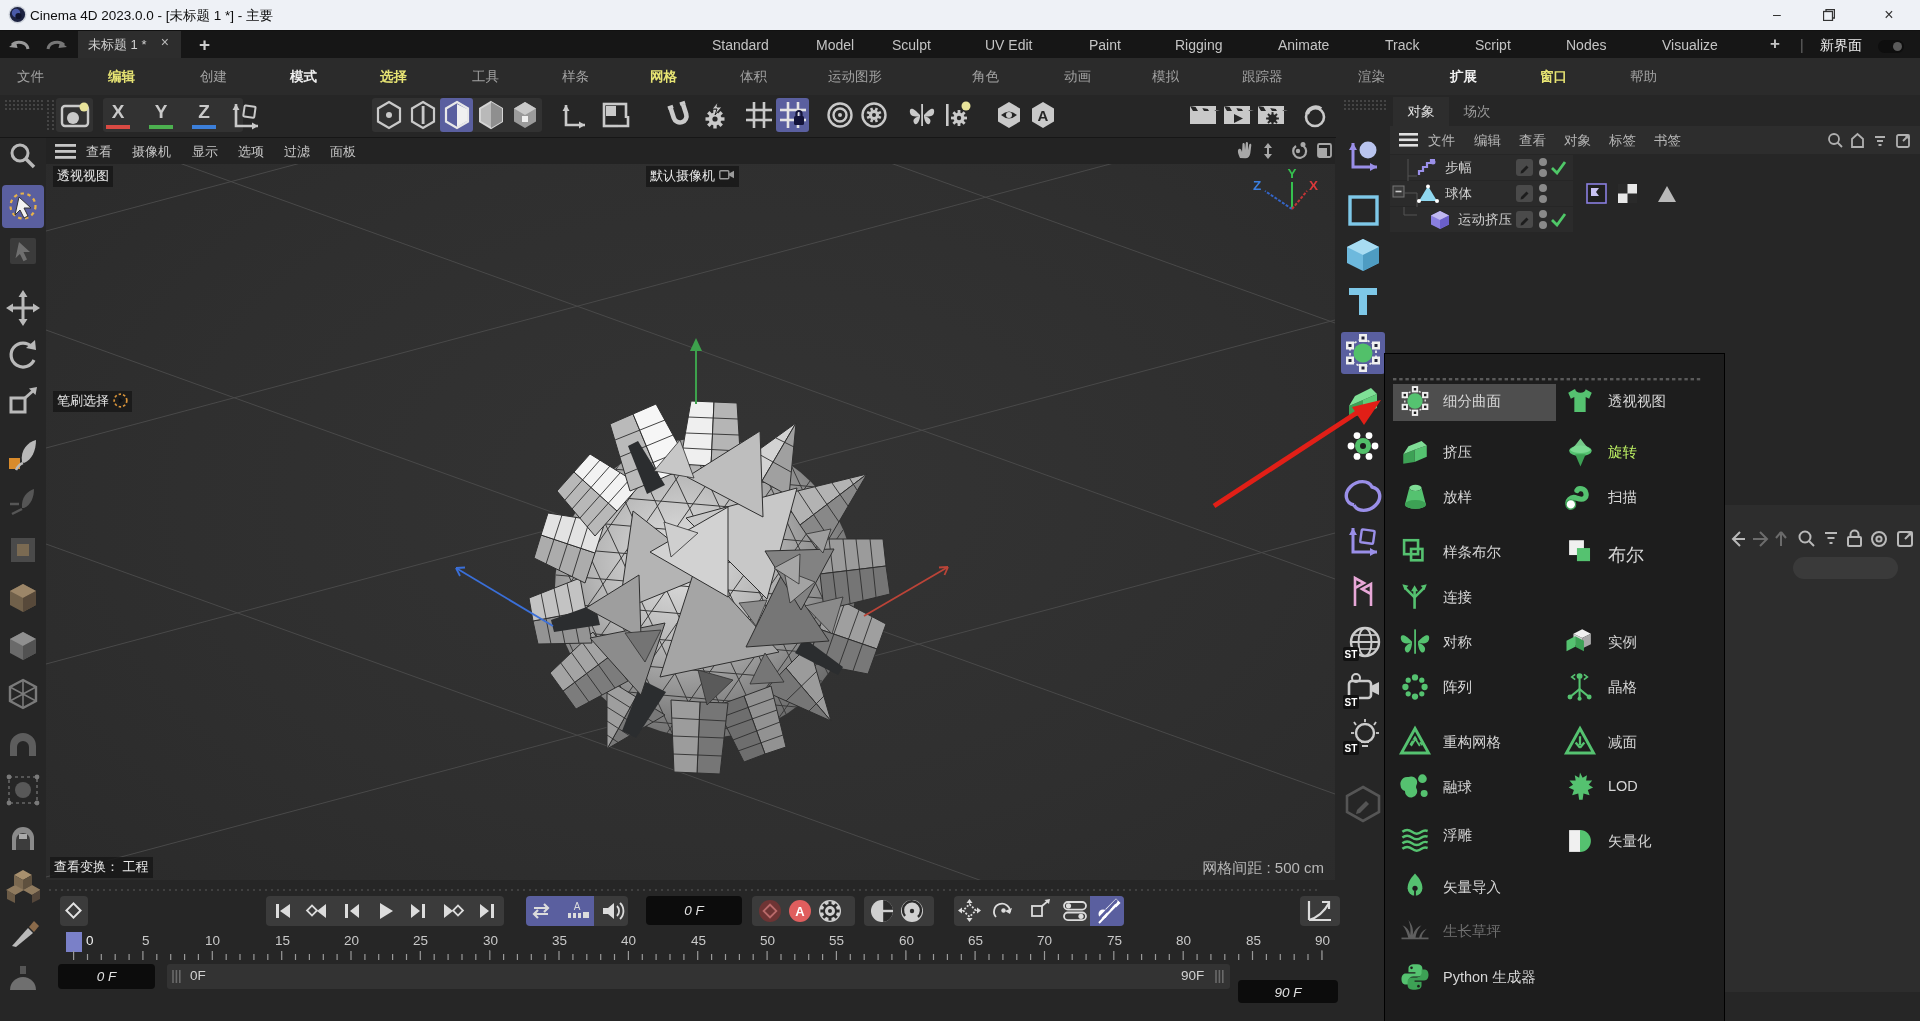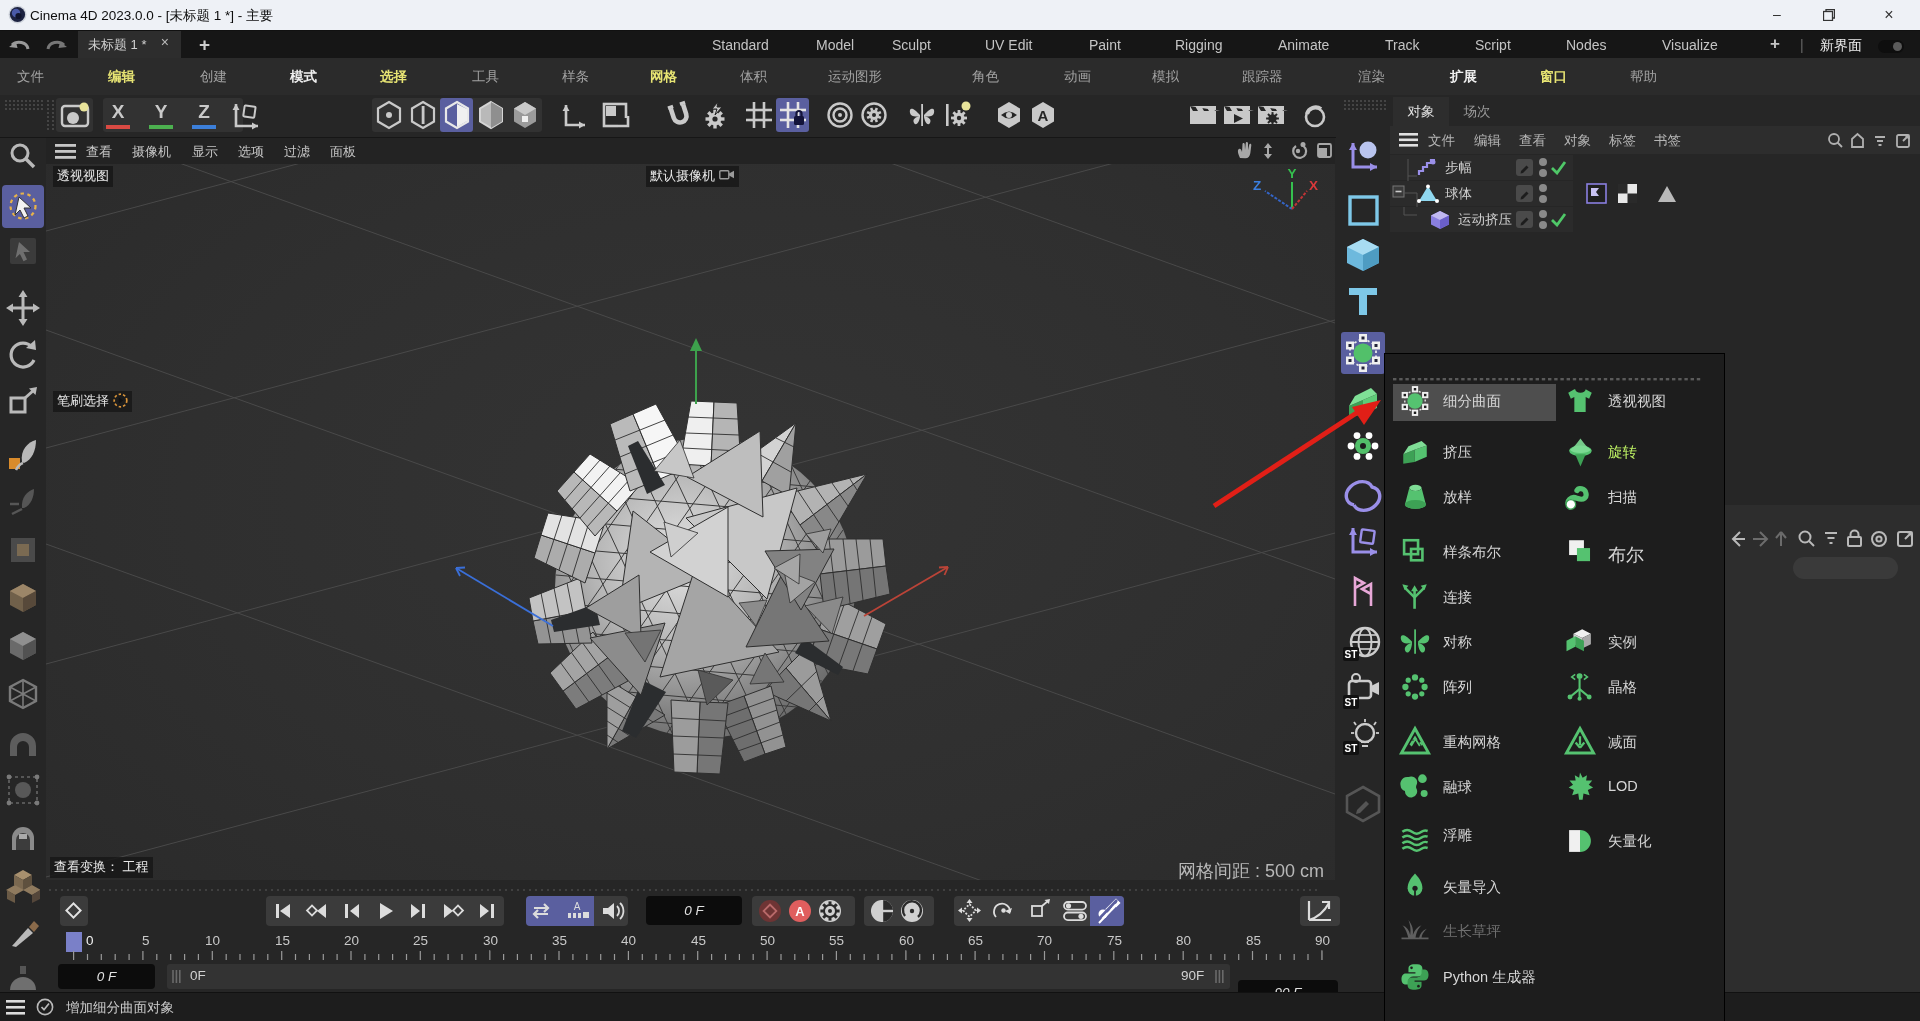--- a/index.html
+++ b/index.html
@@ -627,21 +627,21 @@
  <div class="hud" style="left:7px;top:28px">透视视图</div>
  <div class="hud" style="left:600px;top:28px">默认摄像机 <svg width="16" height="11" viewBox="0 0 16 11">
           <rect x="0.8" y="1.8" width="9" height="8" rx="1" fill="none" stroke="#9a9a9a" stroke-width="1.4"></rect>
           <path d="M10 4.5 l5 -2.8 v7.6 l-5 -2.8 Z" fill="#9a9a9a"></path>
         </svg></div>
  <div class="hud" style="left:7px;top:253px">笔刷选择 <svg width="15" height="15" viewBox="0 0 15 15" style="vertical-align:-3px">
           <circle cx="7.5" cy="7.5" r="6.3" fill="none" stroke="#d8943a" stroke-width="1.7" stroke-dasharray="2.5 2"></circle>
           <path d="M5.8 4.6 l4.5 2.9 -4.5 2.9 Z" fill="#111"></path>
         </svg></div>
  <div class="hud" style="left:4px;top:719px">查看变换： 工程</div>
- <div class="ab tx" style="right:11px;top:721px;color:#b8b8b8;font-size:18px">网格间距 : 500 cm</div>
+ <div class="ab tx" style="right:11px;top:721px;color:#b8b8b8;font-size:15px">网格间距 : 500 cm</div>
  <svg class="ab" id="gizmo" style="left:1199px;top:24px" width="84" height="64" viewBox="0 0 84 64">
 <text x="47" y="16" fill="#35c04e" font-size="13.5" font-weight="bold" font-family="Liberation Sans" text-anchor="middle">Y</text>
 <line x1="47" y1="47" x2="47" y2="20" stroke="#35c04e" stroke-width="2"></line>
 <text x="8" y="28" fill="#3b7fe0" font-size="13.5" font-weight="bold" font-family="Liberation Sans">Z</text>
 <line x1="47" y1="47" x2="20" y2="29" stroke="#3465c8" stroke-width="2" stroke-dasharray="3 1.5"></line>
 <text x="64" y="28" fill="#d8393b" font-size="13.5" font-weight="bold" font-family="Liberation Sans">X</text>
 <line x1="47" y1="47" x2="62" y2="29" stroke="#c03436" stroke-width="2" stroke-dasharray="3 1.5"></line>
       </svg>
 </div>
 
@@ -1382,32 +1382,20 @@
           <line x1="2.0" y1="2" x2="2.0" y2="15"></line>
           <line x1="5.4" y1="2" x2="5.4" y2="15"></line>
           <line x1="8.8" y1="2" x2="8.8" y2="15"></line>
         </g>
       </svg>
       <span class="ab tx" style="left:144px;top:88px;color:#d2d2d2;font-size:13.5px">0F</span>
       <span class="ab tx" style="left:1135px;top:88px;color:#d2d2d2;font-size:13.5px">90F</span>
       <div class="nfield" style="left:1192px;top:100px;width:100px;height:23px;line-height:25px">90 F</div>
     </div>
 
-<div class="ab" id="status">
- <svg class="ab" style="left:6px;top:7px" width="20" height="15">
-        <rect y="0" width="19" height="2.6" fill="#dcdcdc"></rect>
-        <rect y="6" width="19" height="2.6" fill="#dcdcdc"></rect>
-        <rect y="12" width="19" height="2.6" fill="#dcdcdc"></rect>
-      </svg>
- <svg class="ab" style="left:36px;top:5px" width="18" height="18" viewBox="0 0 18 18">
-        <circle cx="9" cy="9" r="7.6" fill="none" stroke="#b9b9b9" stroke-width="1.6"></circle>
-        <path d="M5.5 9 l2.5 2.7 L13 5.5" fill="none" stroke="#b9b9b9" stroke-width="1.7"></path>
-      </svg>
- <div class="ab tx" style="left:66px;top:6px">增加细分曲面对象</div>
-</div>
 
 <div class="ab" id="popup">
       <svg class="ab" style="left:0;top:24px" width="330" height="4">
         <rect x="8.0" y="0" width="3.4" height="2.4" fill="#5a5a5a"></rect>
         <rect x="14.2" y="0" width="3.4" height="2.4" fill="#5a5a5a"></rect>
         <rect x="20.4" y="0" width="3.4" height="2.4" fill="#5a5a5a"></rect>
         <rect x="26.6" y="0" width="3.4" height="2.4" fill="#5a5a5a"></rect>
         <rect x="32.8" y="0" width="3.4" height="2.4" fill="#5a5a5a"></rect>
         <rect x="39.0" y="0" width="3.4" height="2.4" fill="#5a5a5a"></rect>
         <rect x="45.2" y="0" width="3.4" height="2.4" fill="#5a5a5a"></rect>

